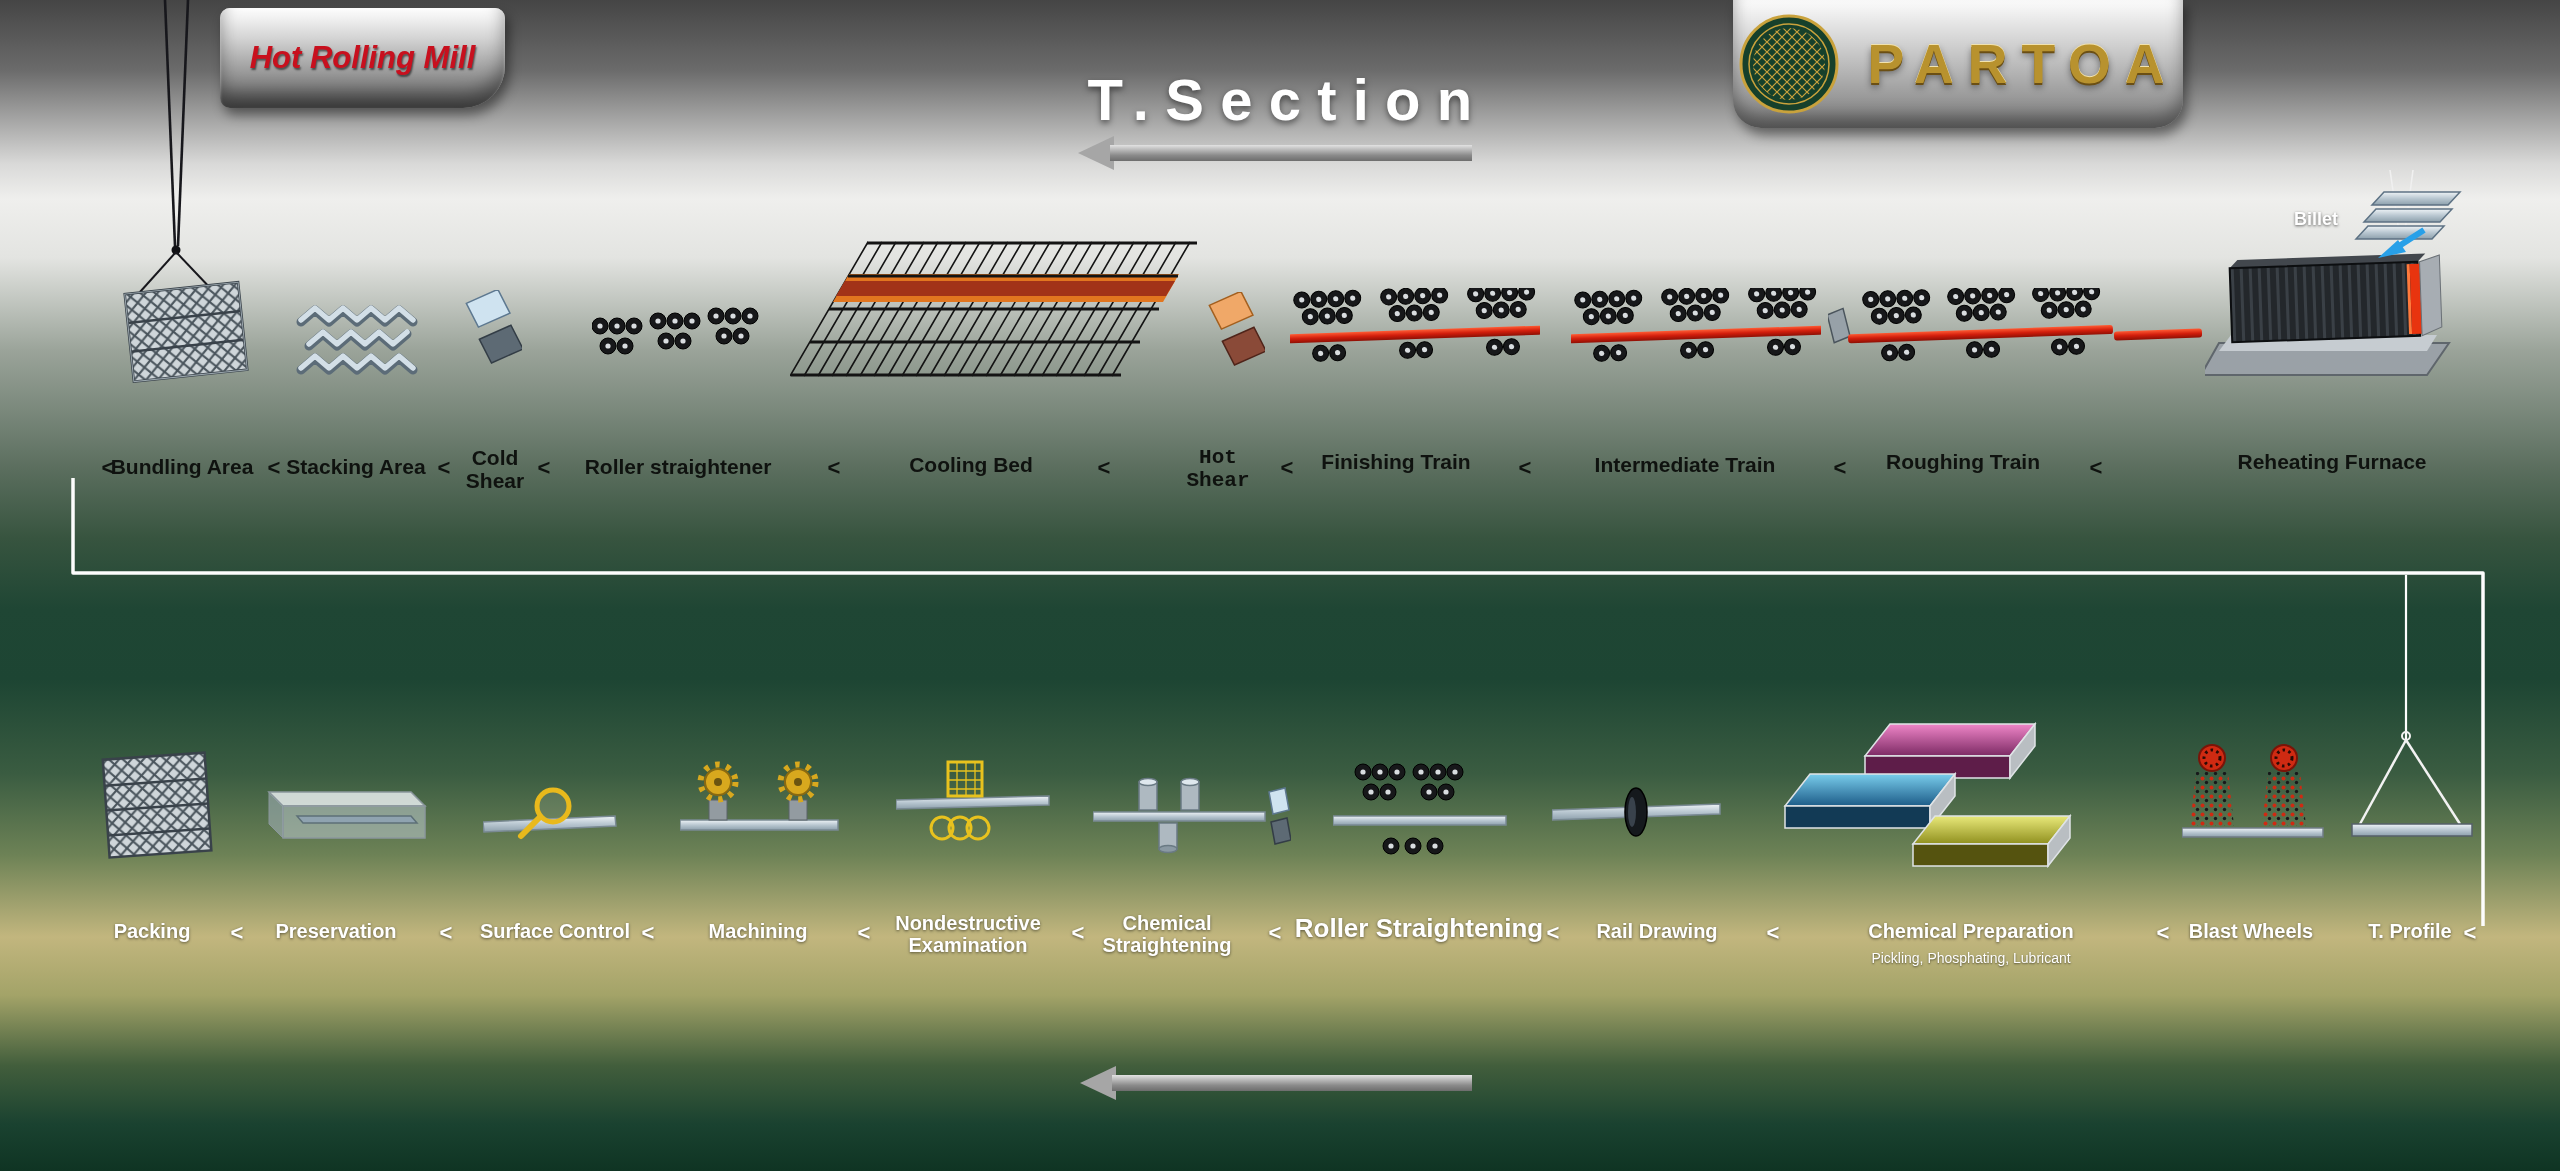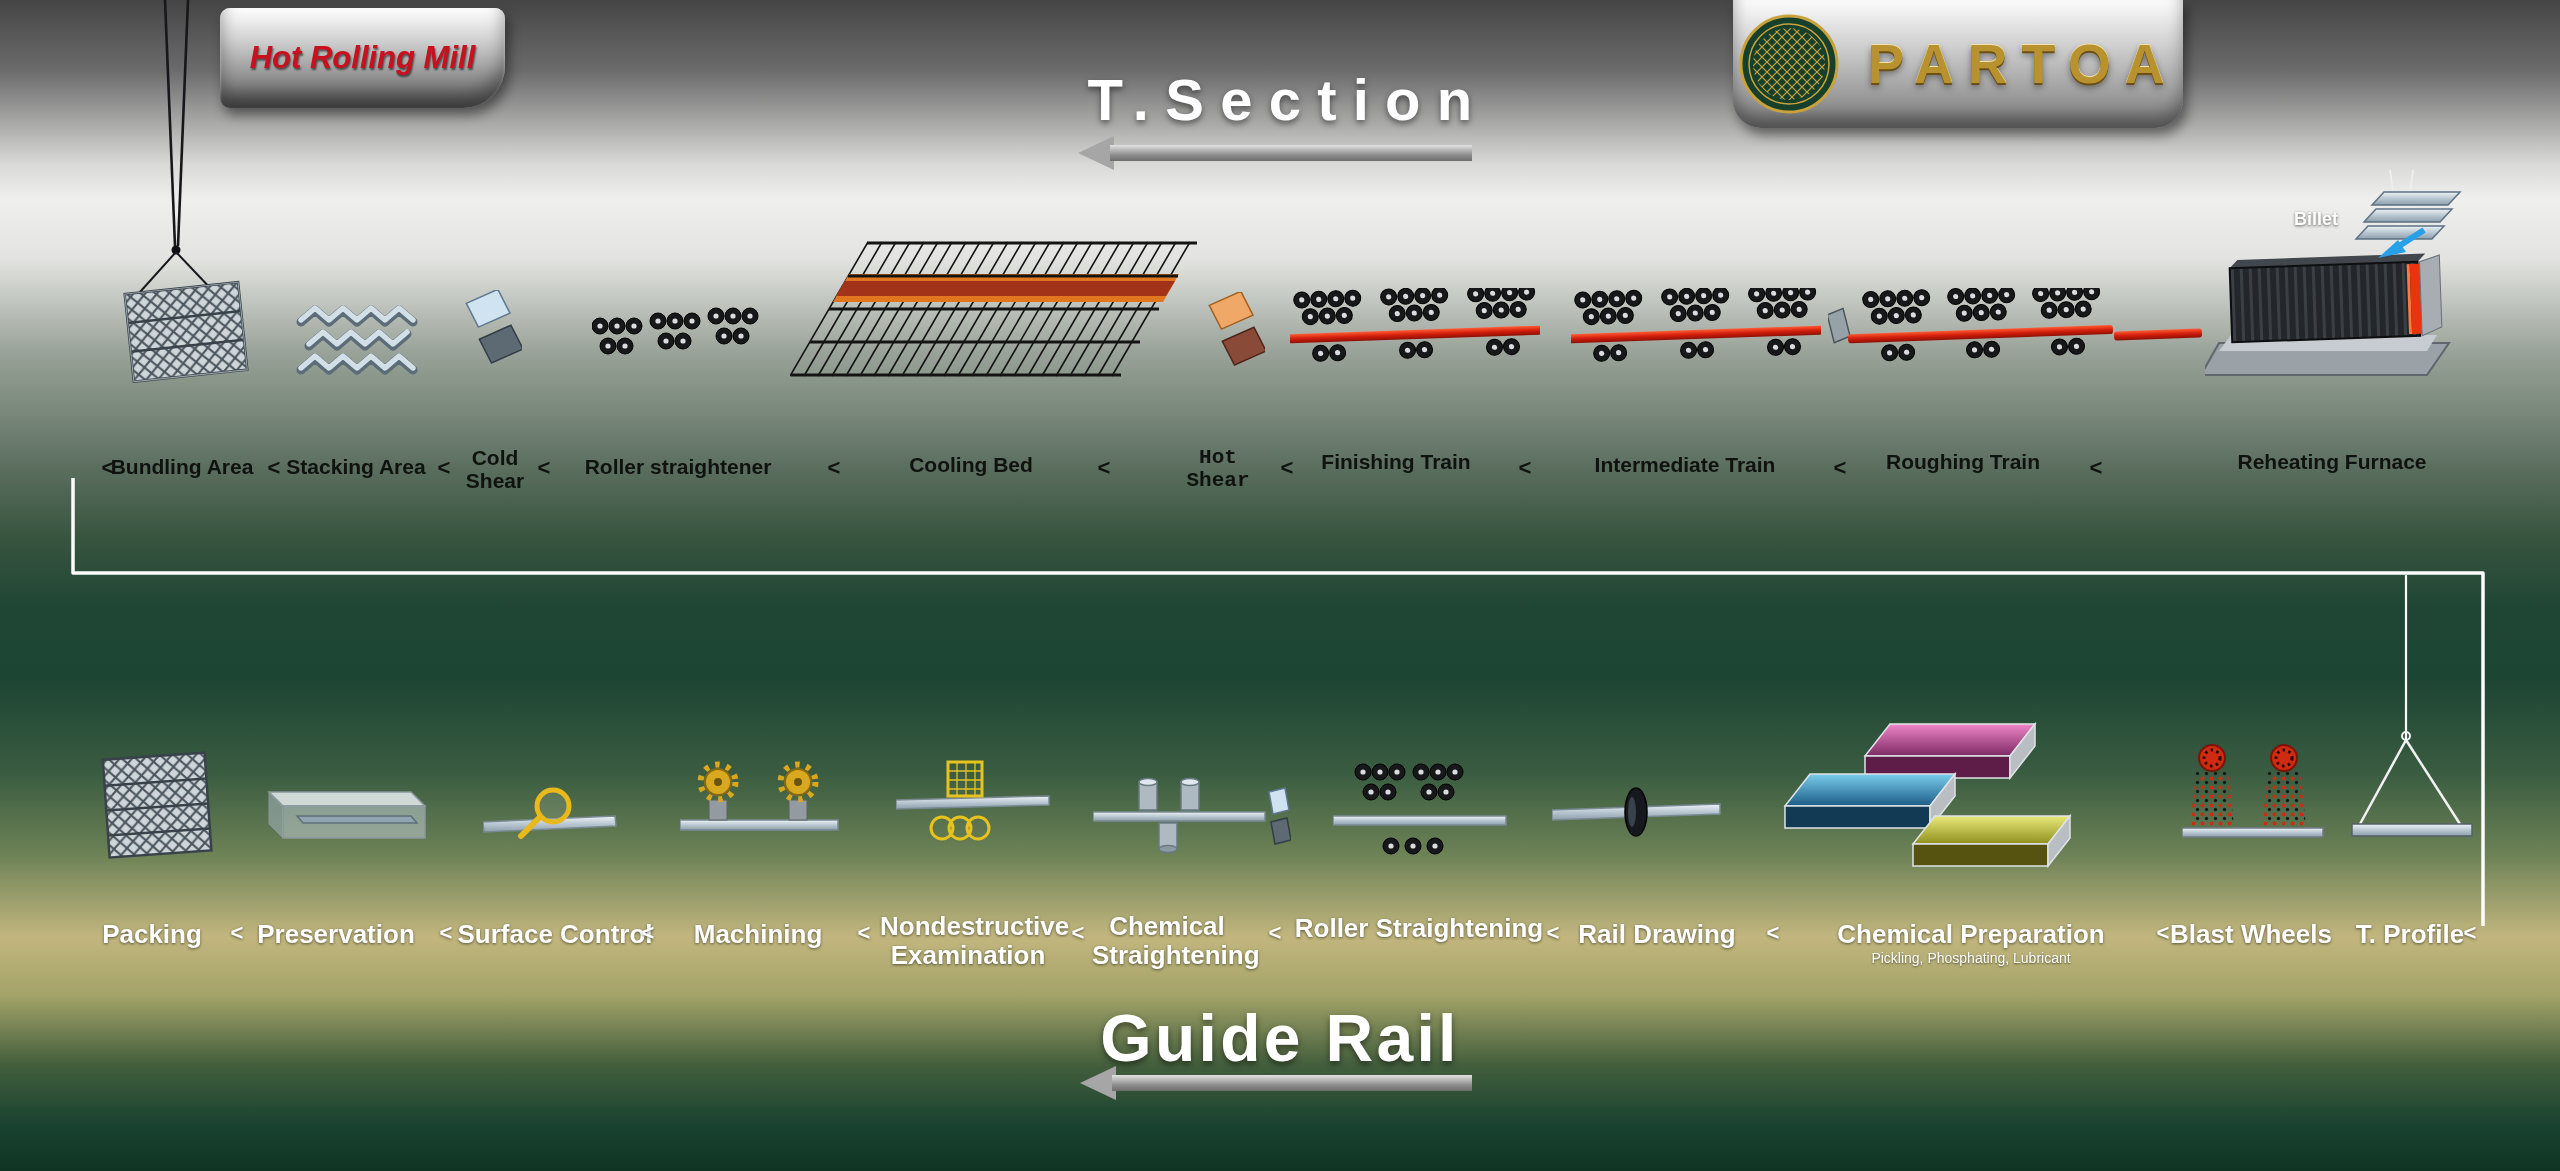--- a/index.html
+++ b/index.html
@@ -12,21 +12,21 @@
       #1d4533 58%, #3a5c41 66%, #6d8256 73%, #c2b67e 80%, #a3a368 85%,
       #425e3c 91%, #1a4230 96%, #0f3423 100%);
   }
   .icon{position:absolute;}
   .icon svg{display:block;width:100%;height:100%;}
   .overlay{position:absolute;left:0;top:0;width:2560px;height:1171px;pointer-events:none;}
   .lbl{position:absolute;transform:translateX(-50%);font-weight:bold;font-size:21px;color:#0f120f;
        text-align:center;line-height:1.1;white-space:nowrap;}
   .lbl.wrap{white-space:normal;}
   .sep{position:absolute;transform:translateX(-50%);font-weight:bold;font-size:22px;color:#0f120f;}
-  .lbl-b{position:absolute;transform:translateX(-50%);font-weight:bold;font-size:26px;color:#ffffff;
+  .lbl-b{position:absolute;transform:translateX(-50%);font-weight:bold;font-size:20px;color:#ffffff;
        text-align:center;line-height:1.12;white-space:nowrap;text-shadow:0 1px 3px rgba(0,0,0,.55);}
   .lbl-b.wrap{white-space:normal;}
   .lbl-b.big{font-size:26px;}
   .sub-b{position:absolute;transform:translateX(-50%);font-weight:normal;font-size:14px;color:#ffffff;
        white-space:nowrap;text-shadow:0 1px 2px rgba(0,0,0,.55);}
   .sep-b{position:absolute;transform:translateX(-50%);font-weight:bold;font-size:22px;color:#ffffff;
        text-shadow:0 1px 3px rgba(0,0,0,.55);}
   .big-title{position:absolute;transform:translateX(-50%);color:#ffffff;font-weight:900;
        text-shadow:0 3px 6px rgba(0,0,0,.5);white-space:nowrap;}
   .title-top{font-size:58px;letter-spacing:.28em;}
@@ -147,21 +147,20 @@
     </svg>
     <div class="brand-text">PARTOA</div>
   </div>
 
   <div class="big-title title-top" style="left:1288px;top:66px;">T.Section</div>
   <div class="flow-arrow" style="left:1078px;top:136px;width:394px;height:34px;">
     <div class="head"></div>
     <div class="shaft"></div>
   </div>
 
-  <div class="big-title title-bottom" style="left:1280px;top:1000px;">Guide Rail</div>
   <div class="flow-arrow" style="left:1080px;top:1066px;width:392px;height:34px;">
     <div class="head"></div>
     <div class="shaft"></div>
   </div>
 
   <div class="icon" style="left:115px;top:272px;width:140px;height:120px;">
     <svg viewBox="0 0 140 120">
       <g transform="rotate(-6 70 60)">
         <rect x="14" y="16" width="114" height="88" fill="url(#xh)" stroke="#39424a" stroke-width="2.5"></rect>
         <path d="M14 45H128M14 74H128" stroke="#39424a" stroke-width="2.5"></path>

